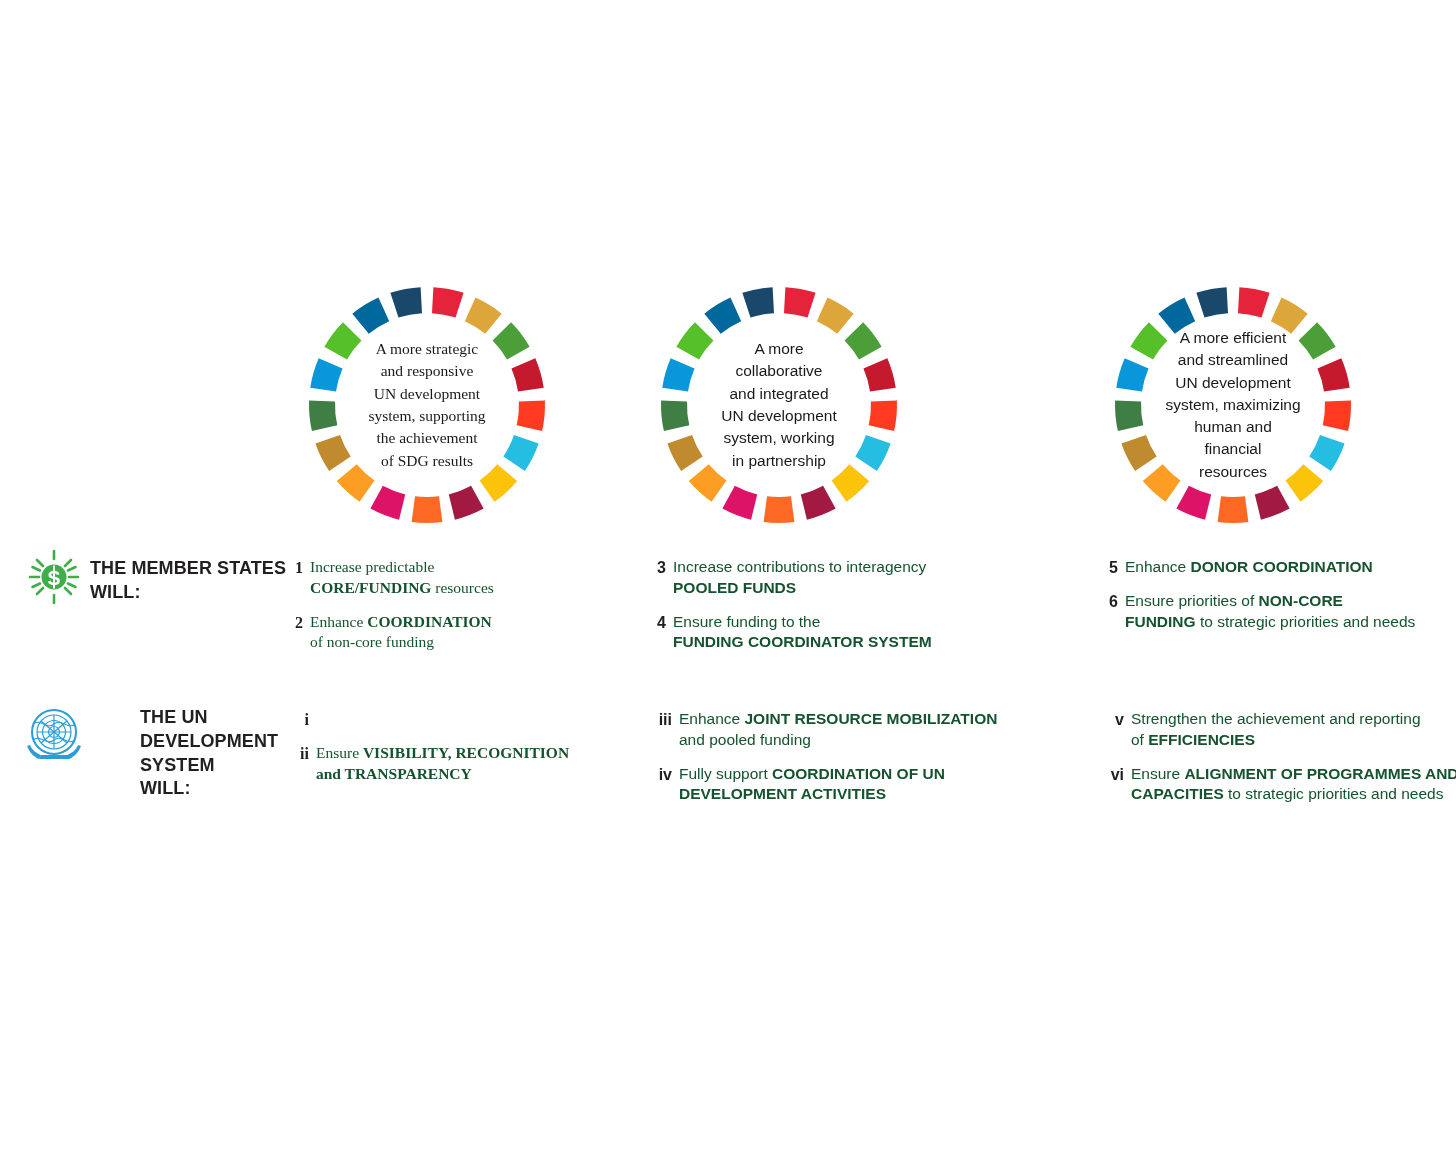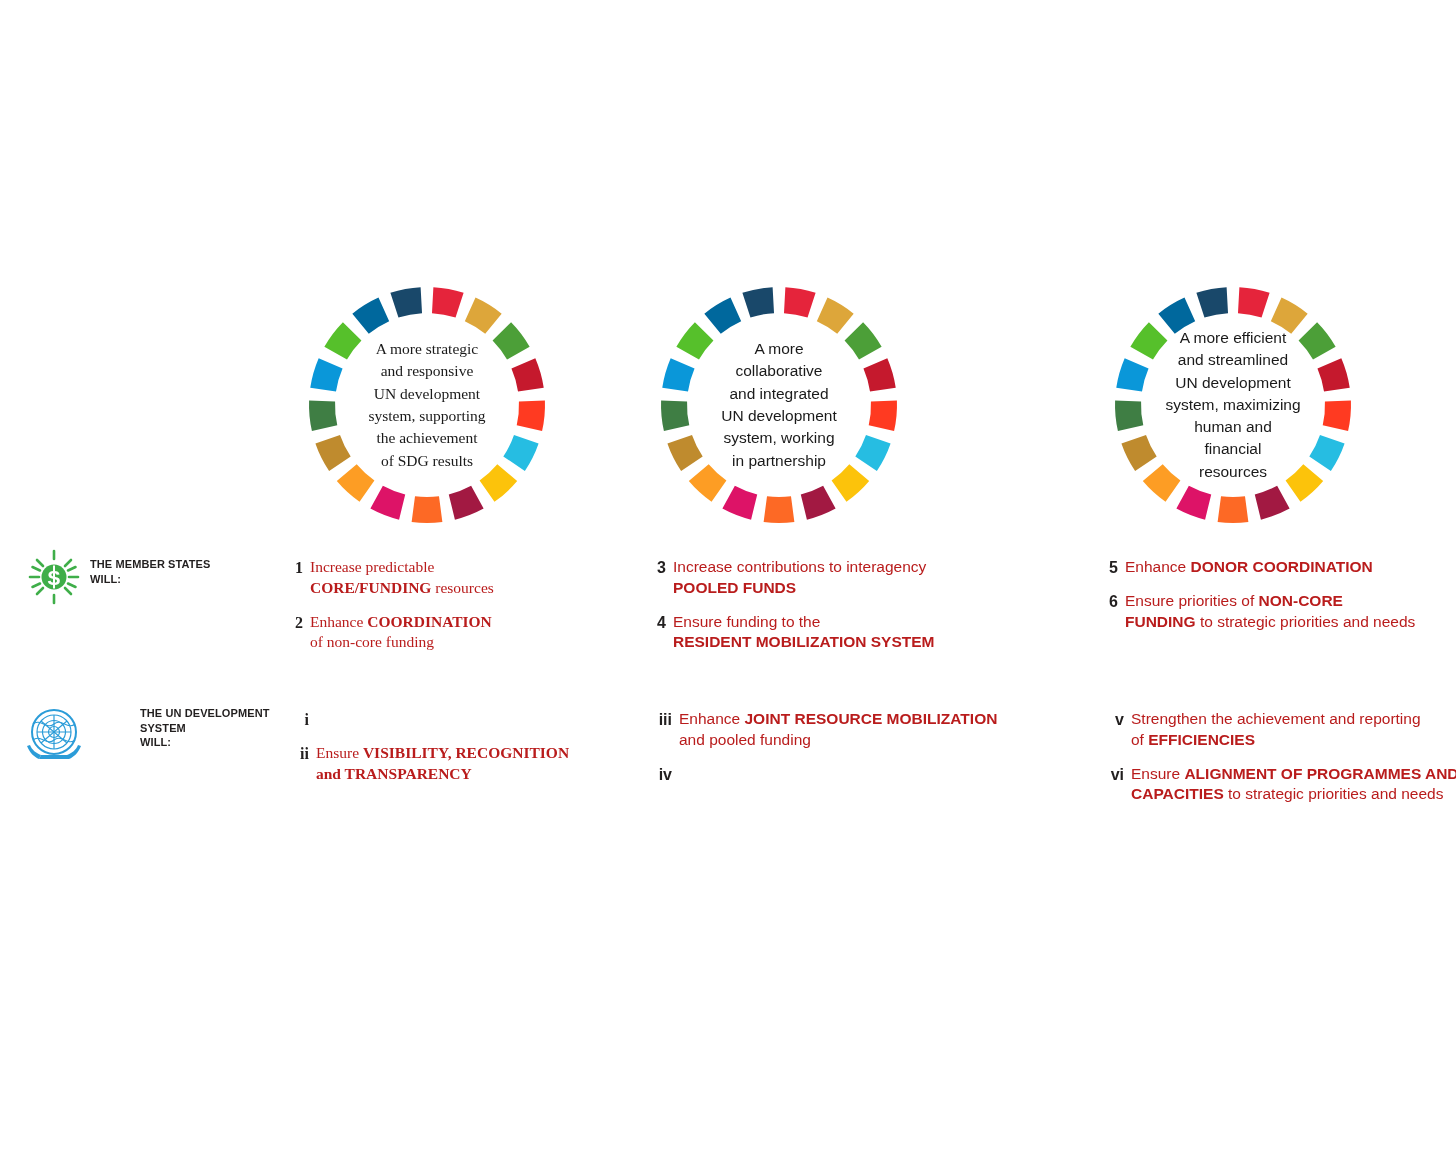--- a/index.html
+++ b/index.html
@@ -86,21 +86,21 @@
     line-height: 1.34;
     text-align: right;
     padding-right: 7px;
     color: #221f1f;
   }
   .marker.num { width: 20px; }
   .marker.rom { width: 26px; }
   .item-text {
     font-size: 15.5px;
     line-height: 1.34;
-    color: #b91c1c;
+    color: #14532d;
   }
   .item-text b { font-weight: bold; }
 
   
   .left-block {
     position: absolute;
     left: 18px;
     width: 270px;
     display: flex;
     align-items: flex-start;
@@ -108,21 +108,21 @@
   .left-1 { top: 545px; }
   .left-2 { top: 700px; gap: 44px; }
 
   .left-icon {
     flex: 0 0 auto;
     width: 72px;
     height: 64px;
     position: relative;
   }
   .left-label {
-    font-size: 11px;
+    font-size: 18px;
     font-weight: bold;
     line-height: 1.32;
     letter-spacing: 0.1px;
     color: #221f1f;
     padding-top: 12px;
   }
   .left-2 .left-label { padding-top: 6px; padding-left: 6px; }
 </style>
 </head>
 <body>
@@ -244,30 +244,31 @@
         </svg>
       <div class="wheel-text">A more<br>collaborative<br>and integrated<br>UN development<br>system, working<br>in partnership</div>
     </div>
     <div class="list list-num">
         <div class="item">
           <div class="marker num">3</div>
           <div class="item-text"><span>Increase contributions to interagency<br></span><b>POOLED FUNDS</b></div>
         </div>
         <div class="item">
           <div class="marker num">4</div>
-          <div class="item-text"><span>Ensure funding to the<br></span><b>RESIDENT MOBILIZATION SYSTEM</b></div>
+          <div class="item-text"><span>Ensure funding to the<br></span><b>FUNDING COORDINATOR SYSTEM</b></div>
         </div>
       </div>
     <div class="list list-rom">
         <div class="item">
           <div class="marker rom">iii</div>
           <div class="item-text"><span>Enhance </span><b>JOINT RESOURCE MOBILIZATION</b><span><br>and pooled funding</span></div>
         </div>
         <div class="item">
           <div class="marker rom">iv</div>
+          <div class="item-text"><span>Fully support </span><b>COORDINATION OF UN<br> DEVELOPMENT ACTIVITIES</b></div>
         </div>
       </div>
   </div>
 
   <div class="col col-3">
     <div class="wheel-wrap w3">
       <svg class="wheel-svg" viewBox="0 0 240 240">
           <path d="M 126.38129993220349 2.1726729015070134 A 118 118 0 0 1 156.61375498915865 7.824098195762829 L 148.54631744917455 32.54082232212018 A 92 92 0 0 0 124.97525079459933 28.13462632998852 Z" fill="#e5243b"></path>
           <path d="M 168.5145249377179 12.434481035661122 A 118 118 0 0 1 194.6639194154147 28.62550061681071 L 178.2125473408318 48.75886488768293 A 92 92 0 0 0 157.8248838497462 36.135358095600196 Z" fill="#dda63a"></path>
           <path d="M 204.09559452213063 37.22360854706584 A 118 118 0 0 1 222.6303077975592 61.767535503138284 L 200.01685014724956 74.59841751092137 A 92 92 0 0 0 185.56605674606794 55.462474460424204 Z" fill="#4c9f38"></path>

